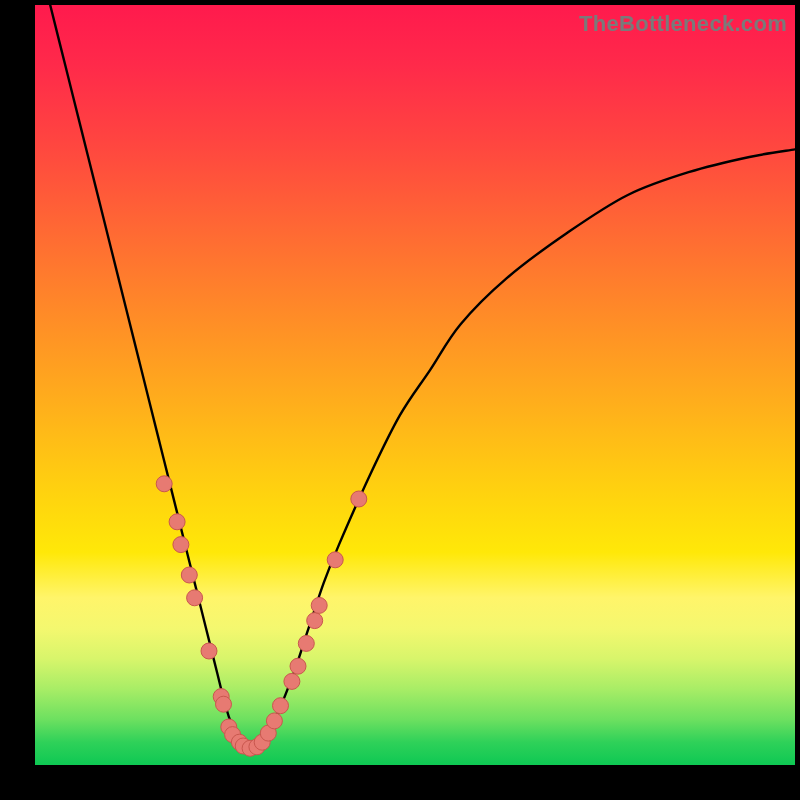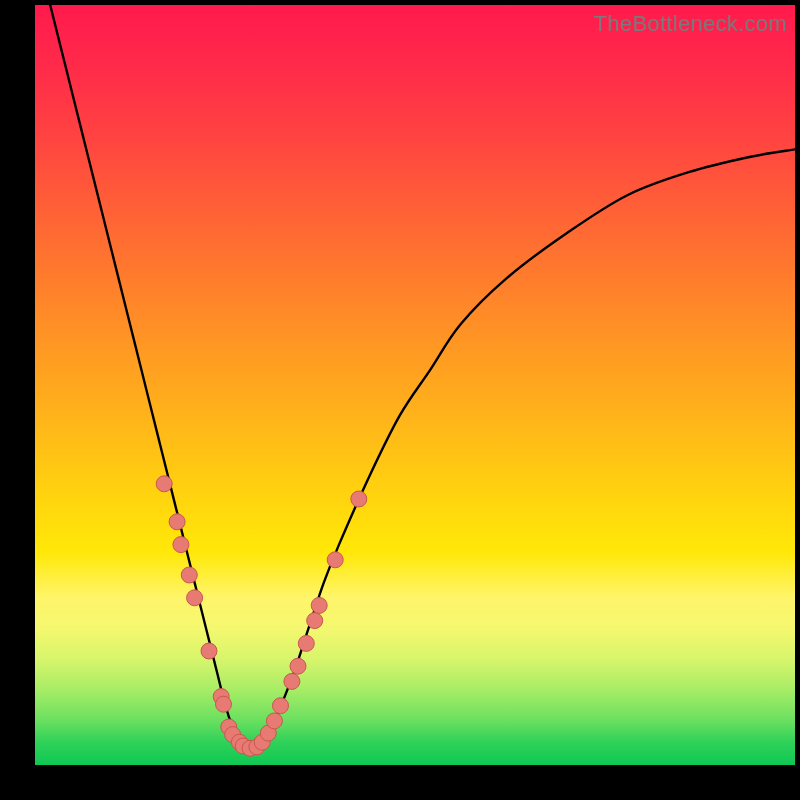--- a/index.html
+++ b/index.html
@@ -42,21 +42,21 @@
       #2fd159 97%,
       #0ec853 100%
     );
   }
   .watermark {
     position: absolute;
     top: 6px;
     right: 8px;
     color: #7a7a7a;
     font-size: 22px;
-    font-weight: 400;
+    font-weight: 700;
     letter-spacing: 0.3px;
     user-select: none;
   }
   svg.overlay {
     position: absolute;
     left: 0;
     top: 0;
     width: 760px;
     height: 760px;
   }

